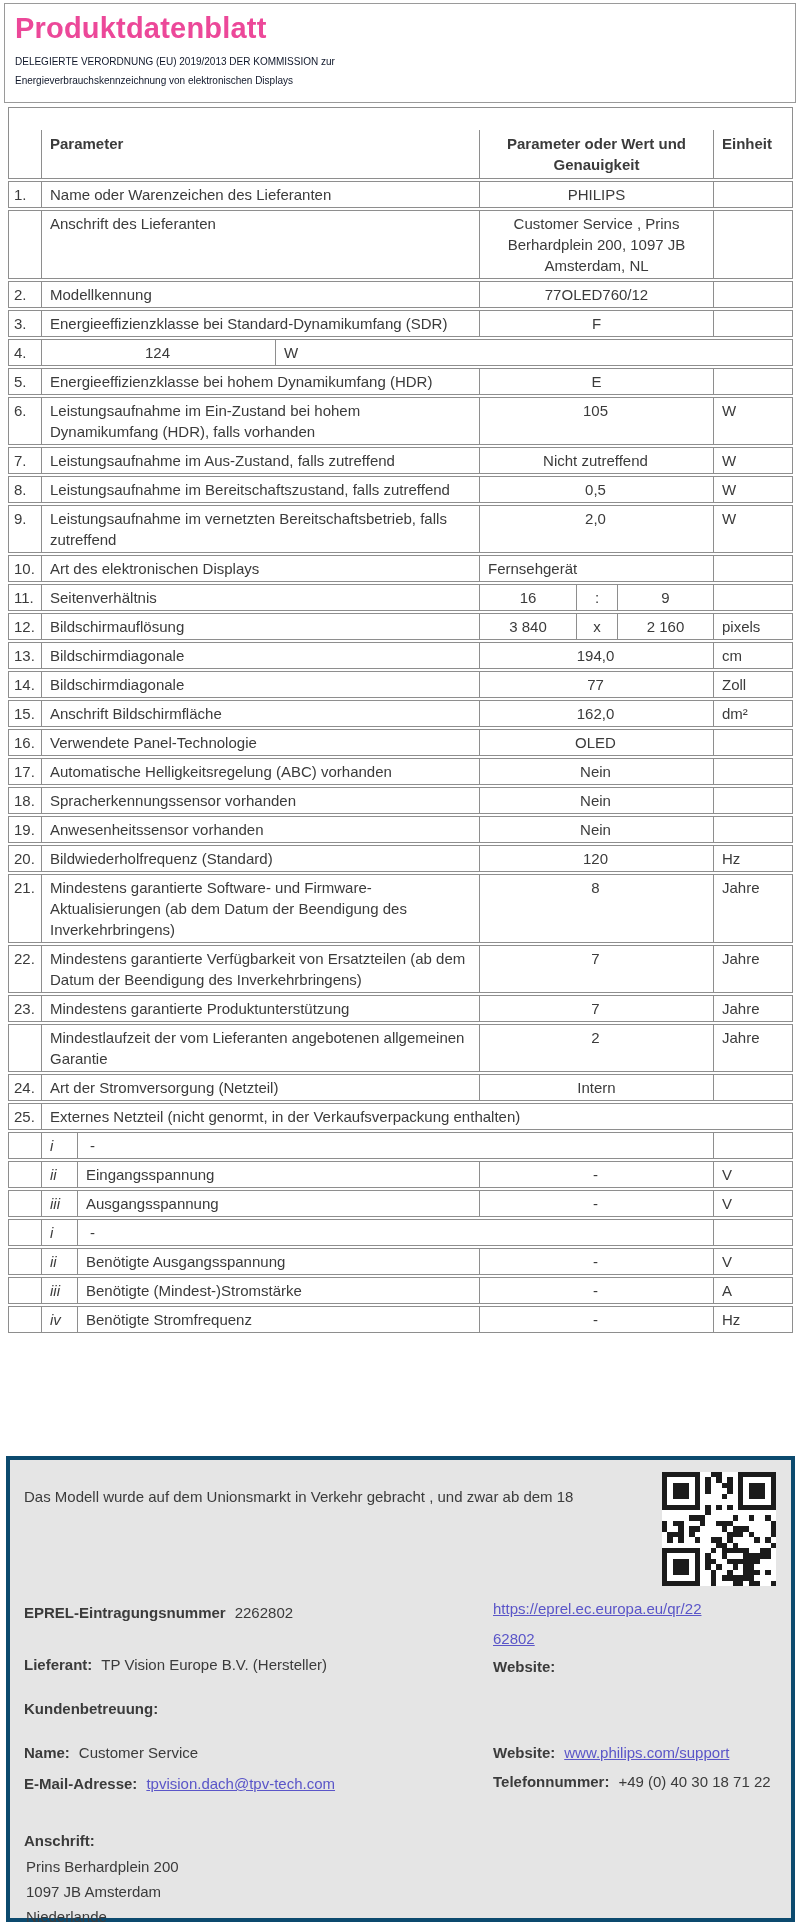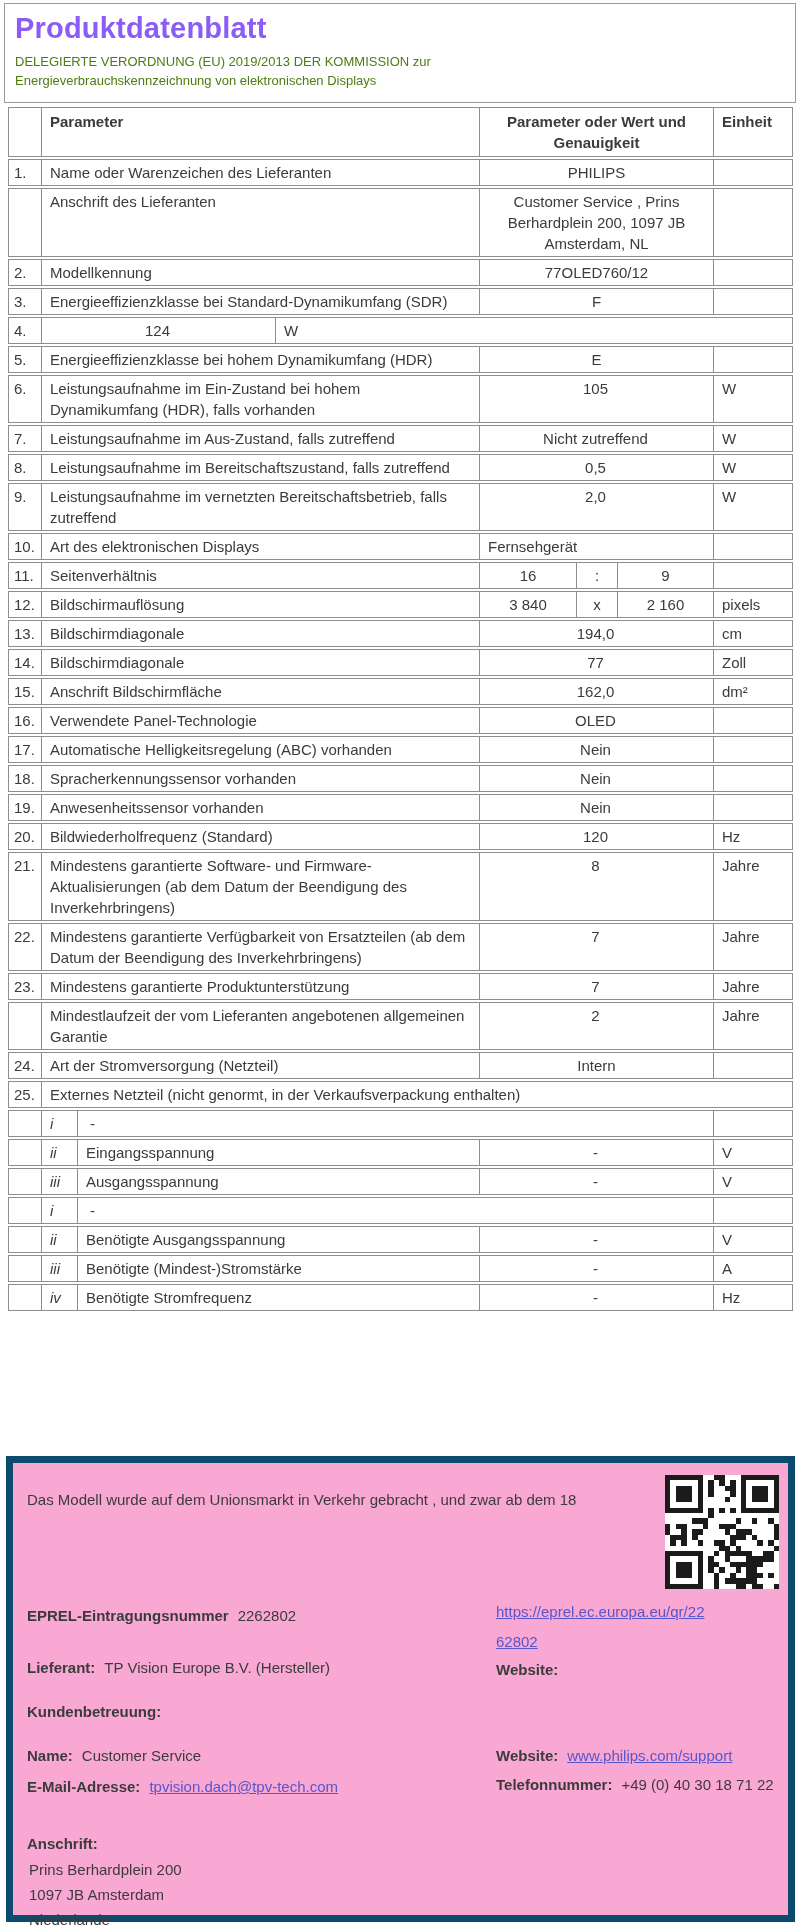--- a/index.html
+++ b/index.html
@@ -9,48 +9,48 @@
     font-family: "Liberation Sans", "DejaVu Sans", sans-serif;
     color:#3b3b3b; -webkit-font-smoothing: antialiased;
   }
   .page { width:800px; height:1929px; position:relative; overflow:hidden; }
 
   
   .title-box {
     margin:3px 4px 4px 4px; border:1px solid #9a9a9a; background:#fff;
     padding:5px 10px 9px 10px; height:100px;
   }
-  .title-box h1 { font-size:29px; line-height:38px; font-weight:bold; color:#8b5cf6; letter-spacing:0.2px; }
-  .subtitle { margin-top:5px; font-size:13px; line-height:19px; color:#4d7c0f; }
+  .title-box h1 { font-size:29px; line-height:38px; font-weight:bold; color:#ec4899; letter-spacing:0.2px; }
+  .subtitle { margin-top:5px; font-size:10px; line-height:19px; color:#0f172a; }
 
   
   .ptable { margin:0 7px 0 8px; width:785px; }
   .trow { display:flex; border:1px solid #8e8e8e; margin-bottom:2px; background:#fff; align-items:stretch; }
   .trow > div { padding:2px 8px; font-size:15px; line-height:21px; }
   .trow > div + div { border-left:1px solid #8e8e8e; }
   .c-num   { width:32px;  flex:0 0 32px;  padding-left:5px !important; padding-right:2px !important; }
   .c-label { flex:1 1 auto; }
   .c-val   { width:234px; flex:0 0 234px; }
   .c-unit  { width:79px;  flex:0 0 79px; }
   .c-span  { flex:1 1 auto; }
   .c-rom   { width:36px; flex:0 0 36px; font-style:italic; }
   .c-dash  { flex:1 1 auto; padding-left:12px !important; }
   .c-v1 { width:97px; flex:0 0 97px; text-align:center; }
   .c-vm { width:41px; flex:0 0 41px; text-align:center; }
   .c-v2 { width:96px; flex:0 0 96px; text-align:center; }
   .right  { text-align:center; padding-right:10px !important; }
   .center { }
   .left   { text-align:center; }
   .b { font-weight:bold; }
-  .thead > div { padding-top:3px; padding-bottom:3px; }
+  .thead > div { padding-top:3px; padding-bottom:3px;margin-top:22px; }
 
   
   .footer-box {
     position:absolute; left:6px; top:1456px; width:789px; height:466px;
-    border:7px solid #0c4a6e; background:#f9a8d4;
+    border:4px solid #0c4a6e; background:#e5e5e5;
   }
   .footer-box > div { position:absolute; font-size:15px; line-height:22px; white-space:nowrap; }
   .f-market { left:14px; top:26px; }
   .qr { position:absolute; left:652px; top:12px; width:114px; height:114px; background:#fff; }
   .f-eprel { left:14px; top:142px; }
   .f-eprel .b { margin-right:10px; }
   .f-eprel-link { left:483px; top:134px; width:310px; line-height:30px !important; white-space:normal !important; }
   .lnk { color:#5a55c8; text-decoration:underline; cursor:pointer; }
   .f-supplier { left:14px; top:194px; }
   .f-website1 { left:483px; top:196px; }

